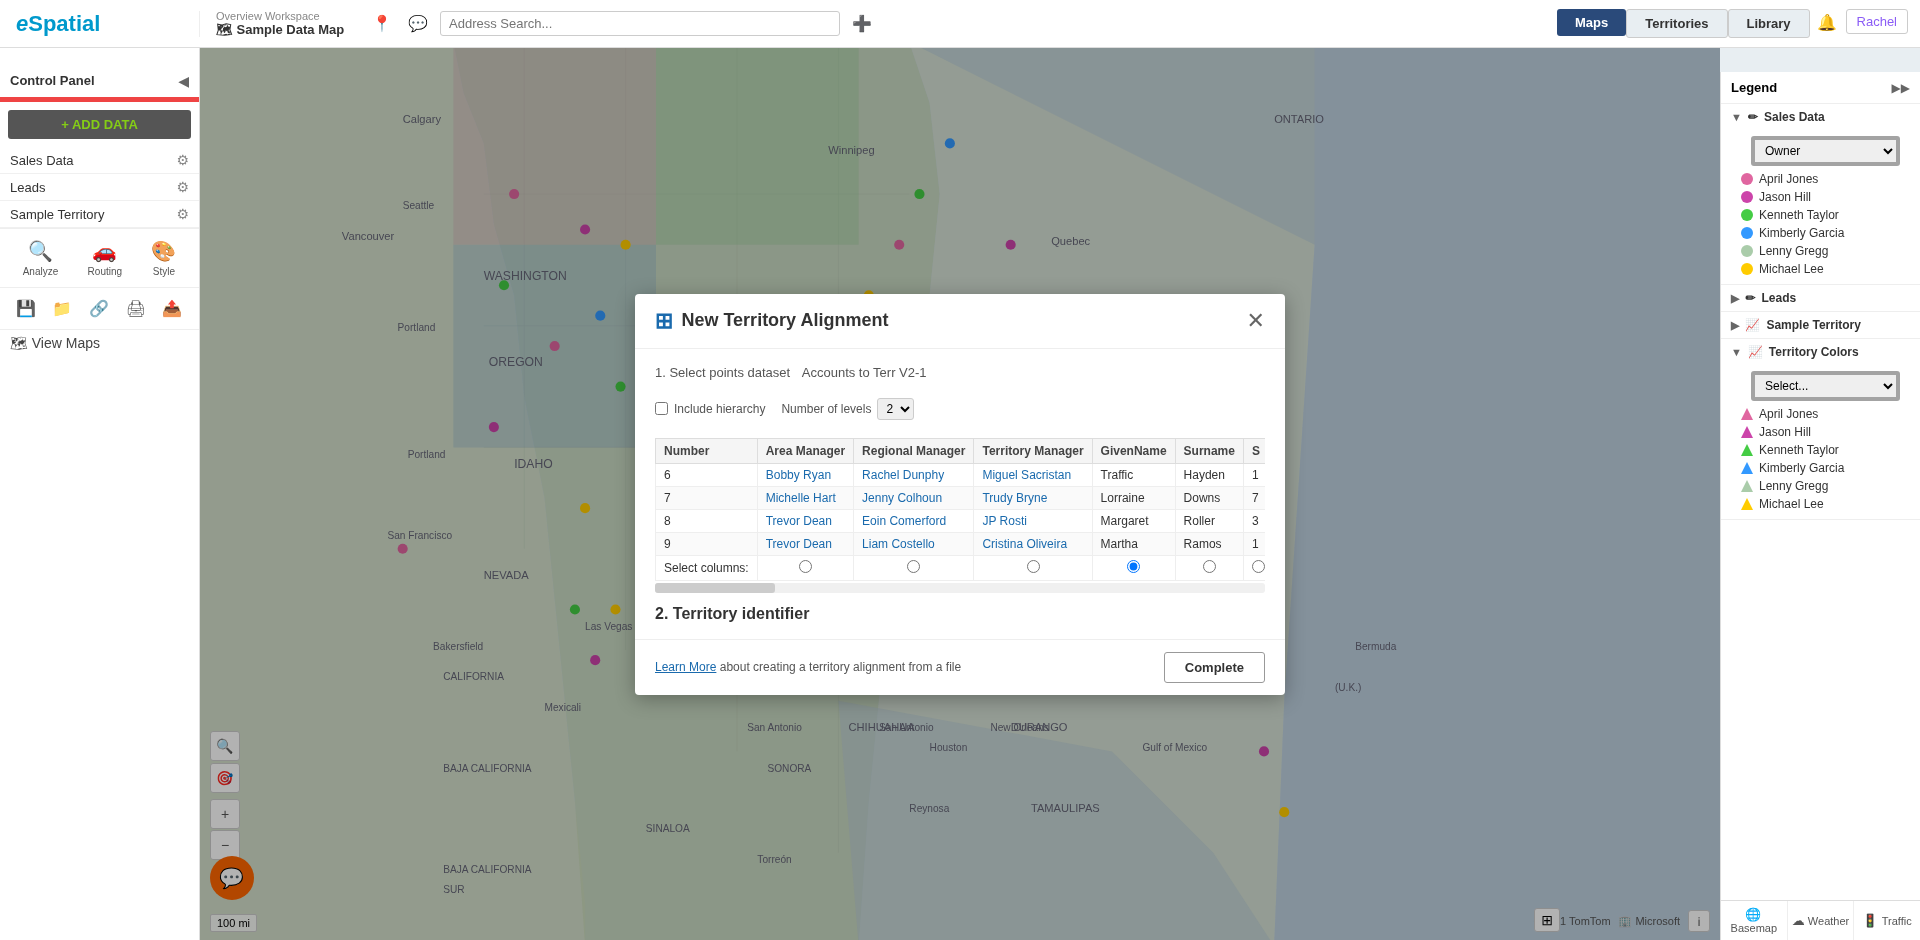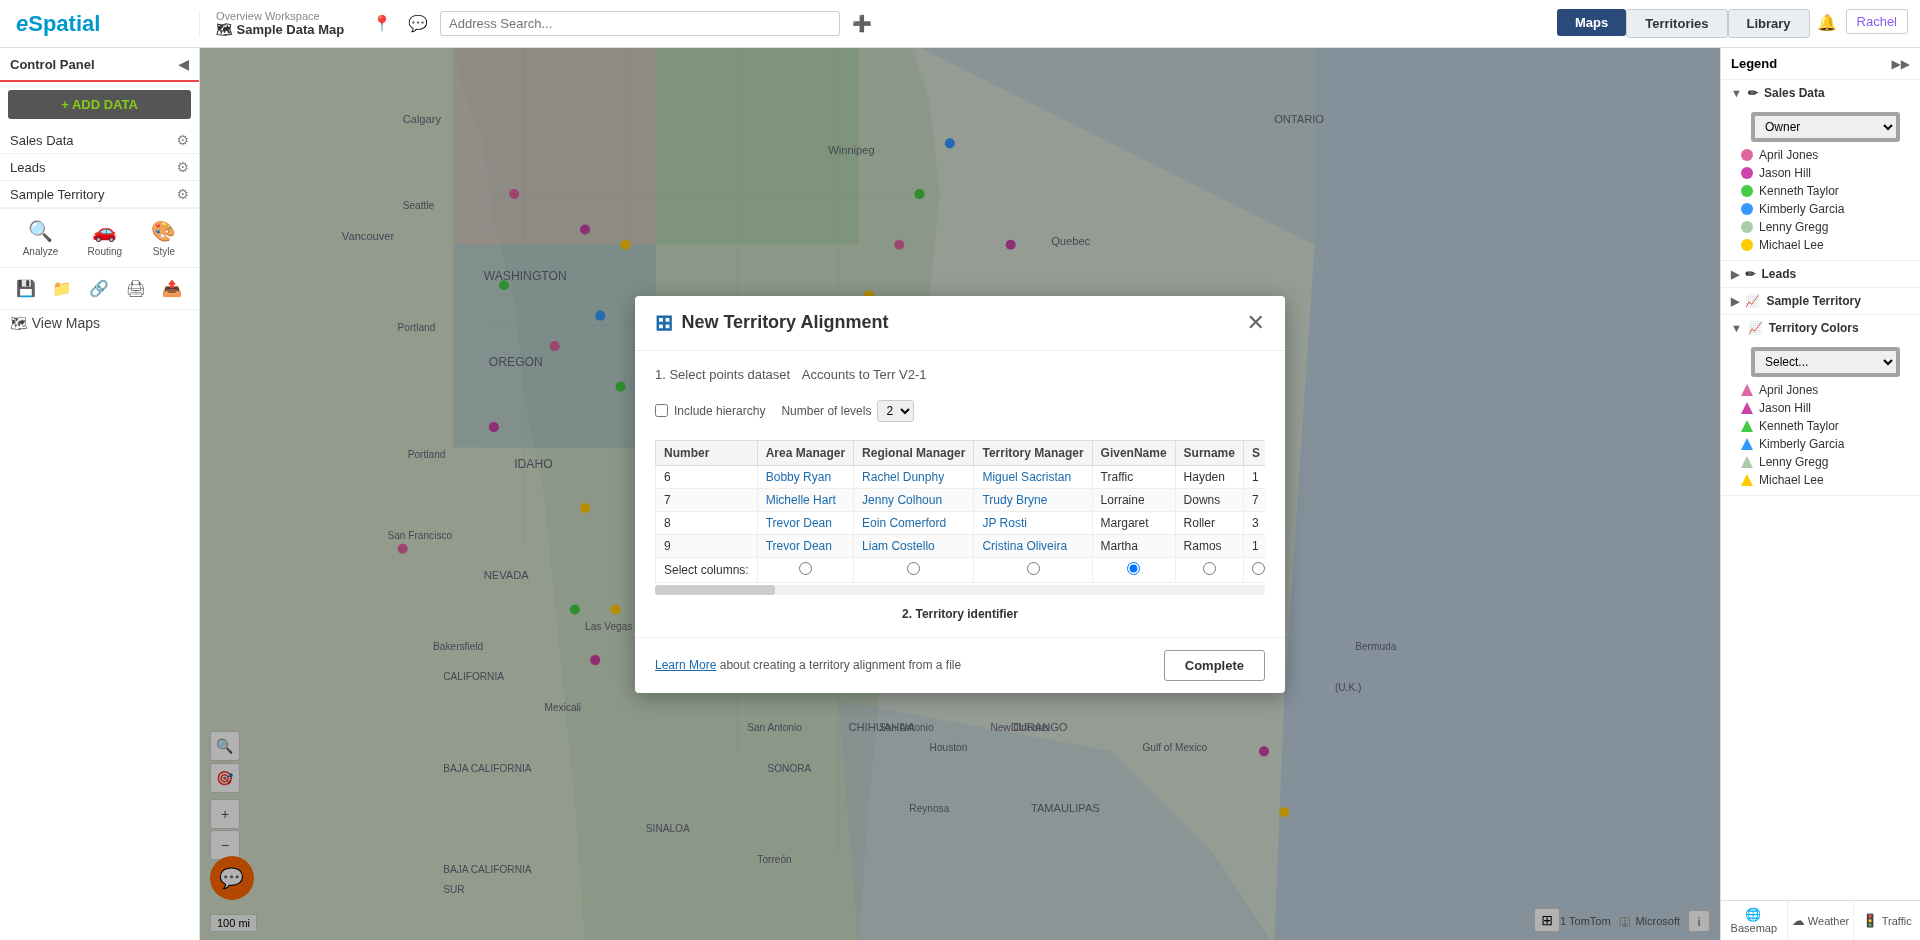--- a/index.html
+++ b/index.html
@@ -40,22 +40,22 @@
 
     
     .main-layout { display: flex; height: calc(940px - 48px); }
 
     
     .left-panel {
       width: 200px; background: #fff; border-right: 1px solid #ddd;
       display: flex; flex-direction: column; z-index: 10; flex-shrink: 0;
     }
     .panel-header {
-      display: flex; align-items: center; justify-content: space-between;
-      padding: 8px 10px; border-bottom: 2px solid #ef4444; font-size: 13px; font-weight: bold; color: #333;
+      display: flex; justify-content: space-between;
+      padding: 8px 10px; border-bottom: 5px solid #ef4444; font-size: 13px; font-weight: bold; color: #333; margin-top: 17px;
     }
     .panel-collapse-btn { background: none; border: none; cursor: pointer; font-size: 14px; color: #666; }
     .add-data-btn {
       margin: 8px; background: #555; color: #84cc16; border: none; border-radius: 3px;
       padding: 7px 0; cursor: pointer; font-size: 13px; font-weight: bold; width: calc(100% - 16px);
       display: flex; align-items: center; justify-content: center; gap: 4px; text-align: center;
     }
     .layer-item {
       display: flex; align-items: center; justify-content: space-between;
       padding: 5px 10px; cursor: pointer; color: #333; font-size: 13px;
@@ -131,20 +131,21 @@
       position: absolute; bottom: 8px; right: 170px;
       background: #fff; border: 1px solid #ccc; border-radius: 3px;
       padding: 3px 6px; cursor: pointer; font-size: 14px;
     }
 
     
     .right-panel {
       width: 200px; background: #fff; border-left: 1px solid #ddd;
       display: flex; flex-direction: column; z-index: 10; flex-shrink: 0;
       overflow-y: auto;
+      margin-top: 24px;
     }
     .legend-header {
       display: flex; align-items: center; justify-content: space-between;
       padding: 8px 10px; border-bottom: 1px solid #eee; font-size: 13px; font-weight: bold;
     }
     .legend-collapse-btn { background: none; border: none; cursor: pointer; font-size: 12px; color: #666; }
     .legend-section { border-bottom: 1px solid #eee; }
     .legend-section-header {
       display: flex; align-items: center; gap: 6px; padding: 6px 10px;
       cursor: pointer; font-size: 12px; font-weight: bold; color: #333;
@@ -214,21 +215,21 @@
     }
     .table-scrollbar-thumb {
       height: 10px; background: #ccc; border-radius: 3px; position: absolute;
       left: 0; width: 120px;
     }
 
     
     .select-cols-label { font-size: 12px; color: #333; padding: 4px 0; }
 
     
-    .step2-label { font-size: 12px; font-weight: bold; color: #333; margin-top: 12px; text-align: center; }
+    .step2-label { font-size: 16px; font-weight: bold; color: #333; margin-top: 12px; }
 
     
     .modal-footer {
       padding: 12px 20px; border-top: 1px solid #eee;
       display: flex; align-items: center; justify-content: space-between;
     }
     .learn-more-text { font-size: 12px; color: #555; }
     .learn-more-link { color: #1a6aad; text-decoration: underline; cursor: pointer; }
     .complete-btn {
       background: #fff; border: 1px solid #999; border-radius: 3px;

